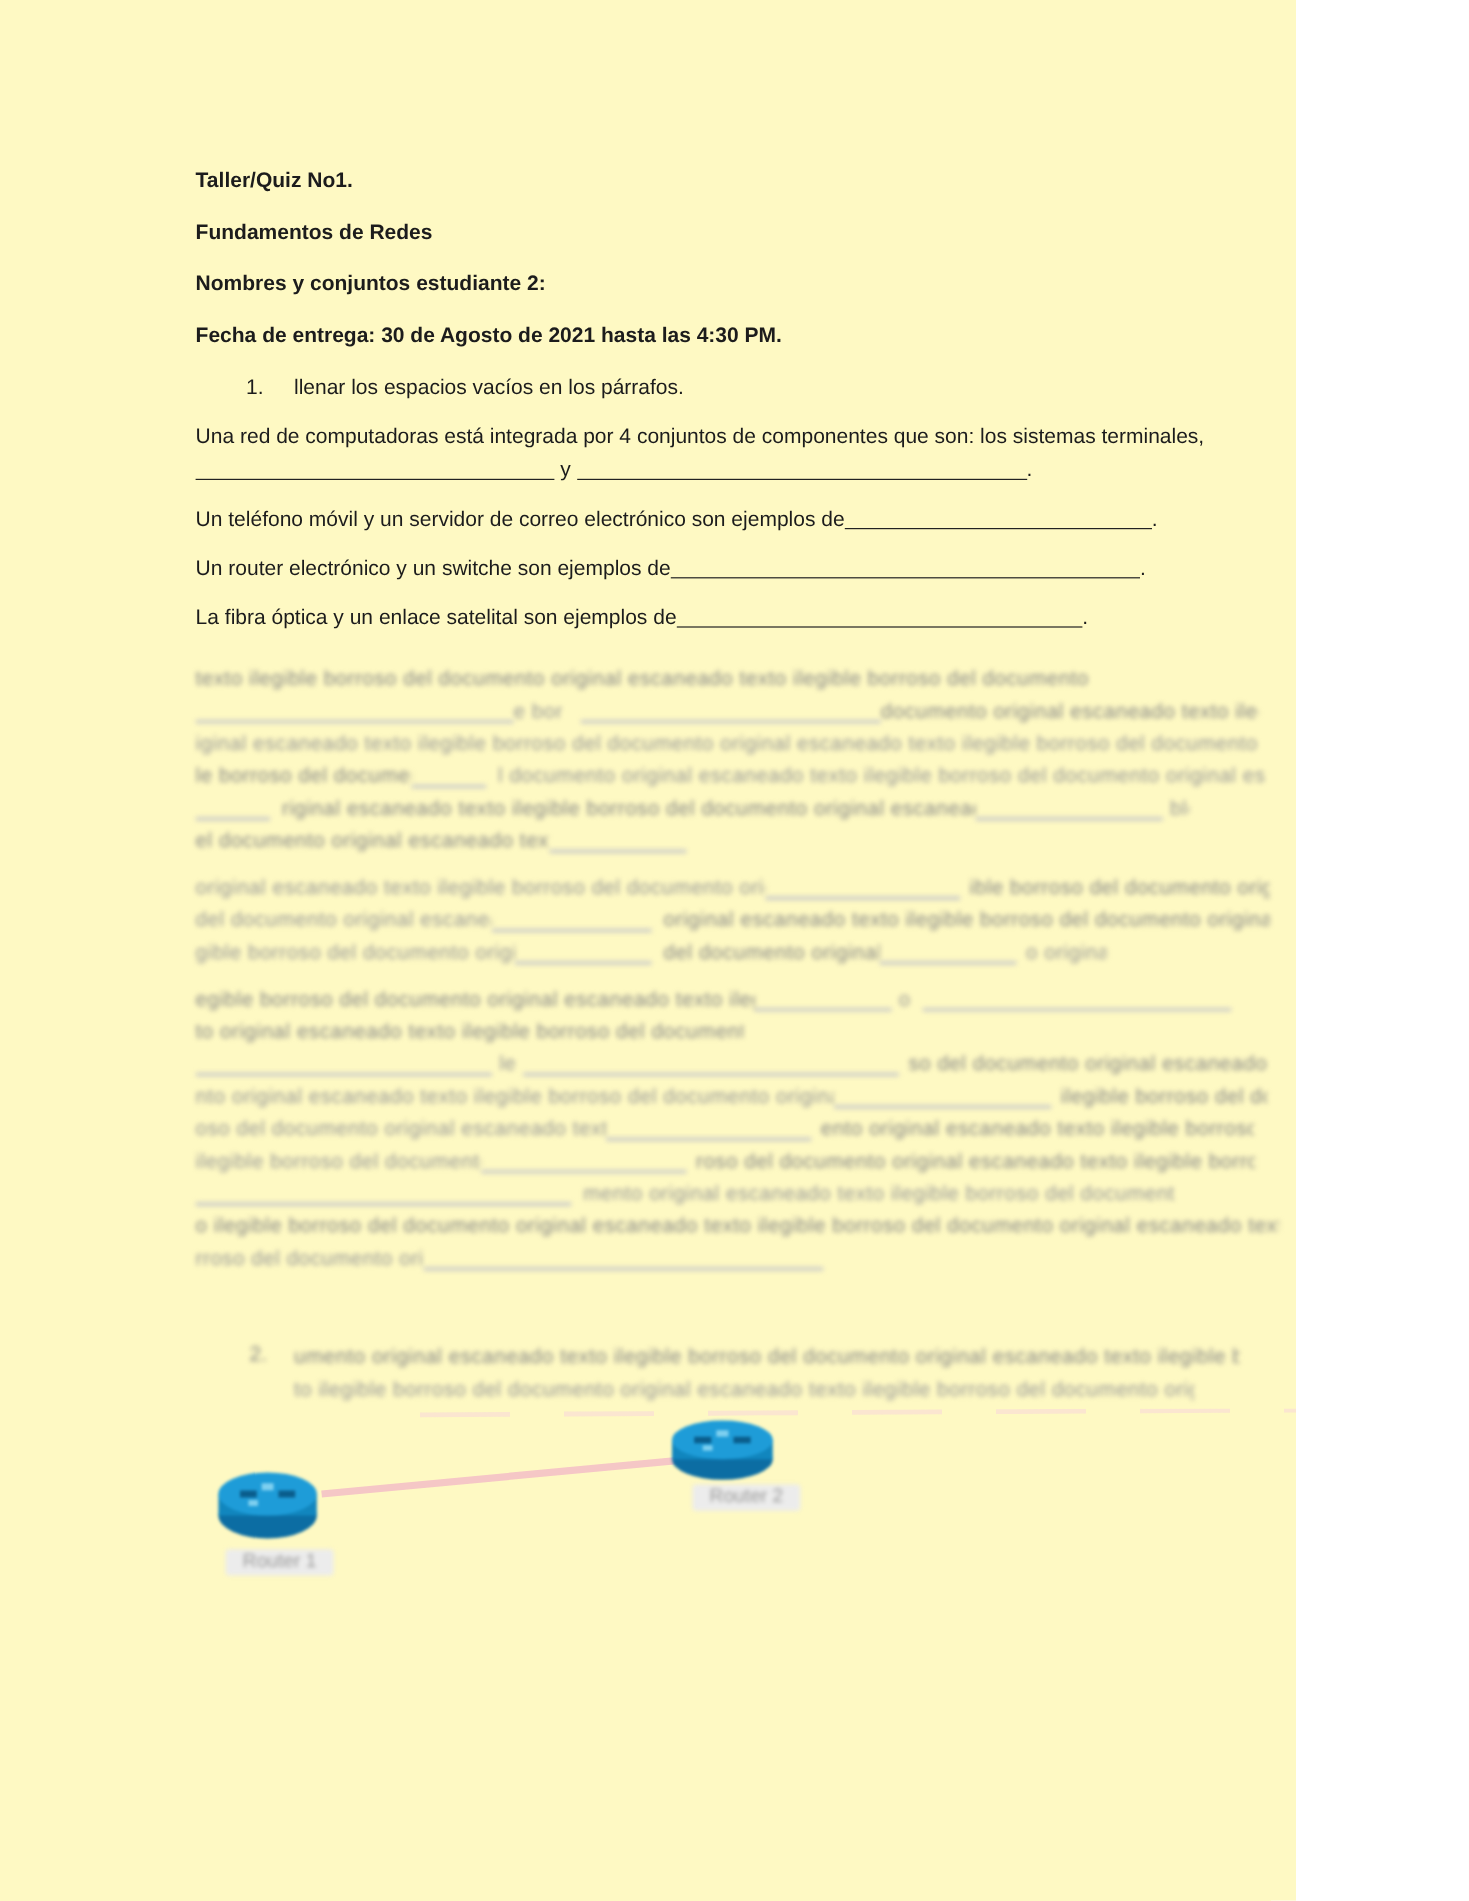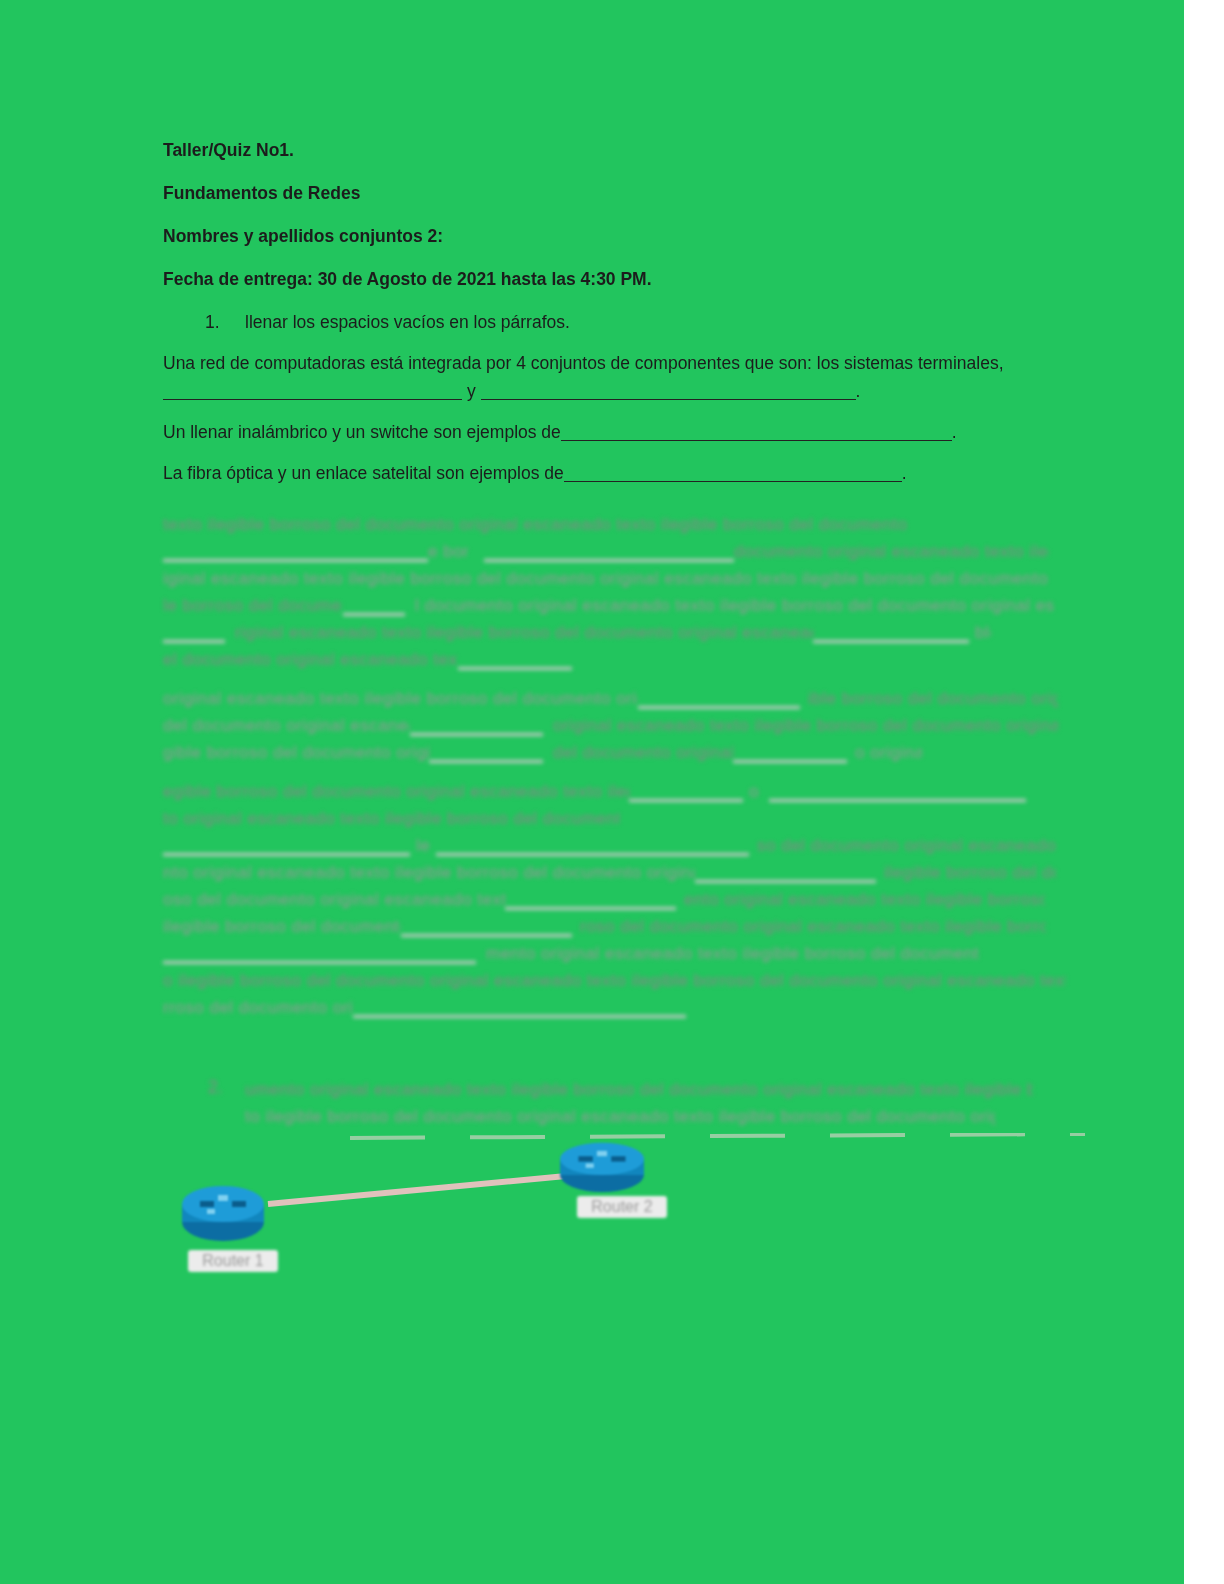--- a/index.html
+++ b/index.html
@@ -1,19 +1,19 @@
 <!DOCTYPE html>
 <html><head>
 <meta charset="utf-8">
 <style>
   html,body{margin:0;padding:0;background:#ffffff;}
   .page{
     position:relative;
-    width:1184px;height:1584px;
-    background:#22c55e;
+    width:1080px;height:1584px;
+    background:#fef9c3;
     overflow:hidden;
     font-family:"Liberation Sans", sans-serif;
     color:#1c1c1c;
     font-size:17.5px;
   }
   .content{
     position:absolute;
     left:163px;top:136px;
     width:910px;
   }
@@ -99,35 +99,36 @@
   .linksvg{position:absolute;left:0;top:0;}
 </style>
 </head>
 <body>
 
 <div class="page">
   <div class="content">
 
     <p class="head-p">Taller/Quiz No1.</p>
     <p class="head-p">Fundamentos de Redes</p>
-    <p class="head-p">Nombres y apellidos conjuntos 2:</p>
+    <p class="head-p">Nombres y conjuntos estudiante 2:</p>
     <p class="head-p">Fecha de entrega: 30 de Agosto de 2021 hasta las 4:30 PM.</p>
 
     <div class="list-item">
       <span class="list-num">1.</span>
       <div class="bodyline">llenar los espacios vacíos en los párrafos.</div>
     </div>
 
     <div class="body-p">
       <div class="bodyline">Una red de computadoras está integrada por 4 conjuntos de componentes que son: los sistemas terminales,</div>
       <div class="bodyline"><span class="uline" style="width: 299px;"></span> <span>y</span> <span class="uline" style="width: 375px;"></span><span>.</span></div>
     </div>
 
-
-    <div class="body-p bodyline"><span>Un llenar inalámbrico y un switche son ejemplos de</span><span class="uline" style="width: 391px;"></span><span>.</span></div>
+    <div class="body-p bodyline"><span>Un teléfono móvil y un servidor de correo electrónico son ejemplos de</span><span class="uline" style="width: 256px;"></span><span>.</span></div>
+
+    <div class="body-p bodyline"><span>Un router electrónico y un switche son ejemplos de</span><span class="uline" style="width: 391px;"></span><span>.</span></div>
 
     <div class="body-p bodyline" style="margin-bottom:21px;"><span>La fibra óptica y un enlace satelital son ejemplos de</span><span class="uline" style="width: 338px;"></span><span>.</span></div>
 
     <div id="redacted-root">
         <div class="blur-para">
           <div class="blur-line">
             <span class="rtext" style="width: 744px;">texto ilegible borroso del documento original escaneado texto ilegible borroso del documento original escaneado</span>
           </div>
           <div class="blur-line">
             <span class="rblank" style="width: 265px;"></span>

